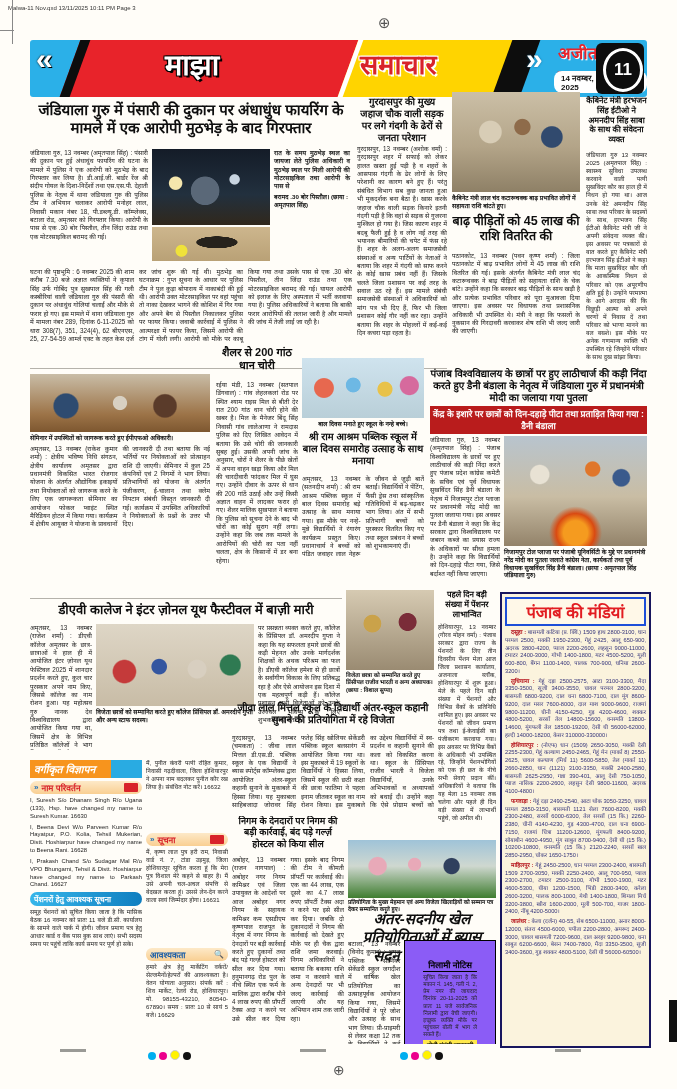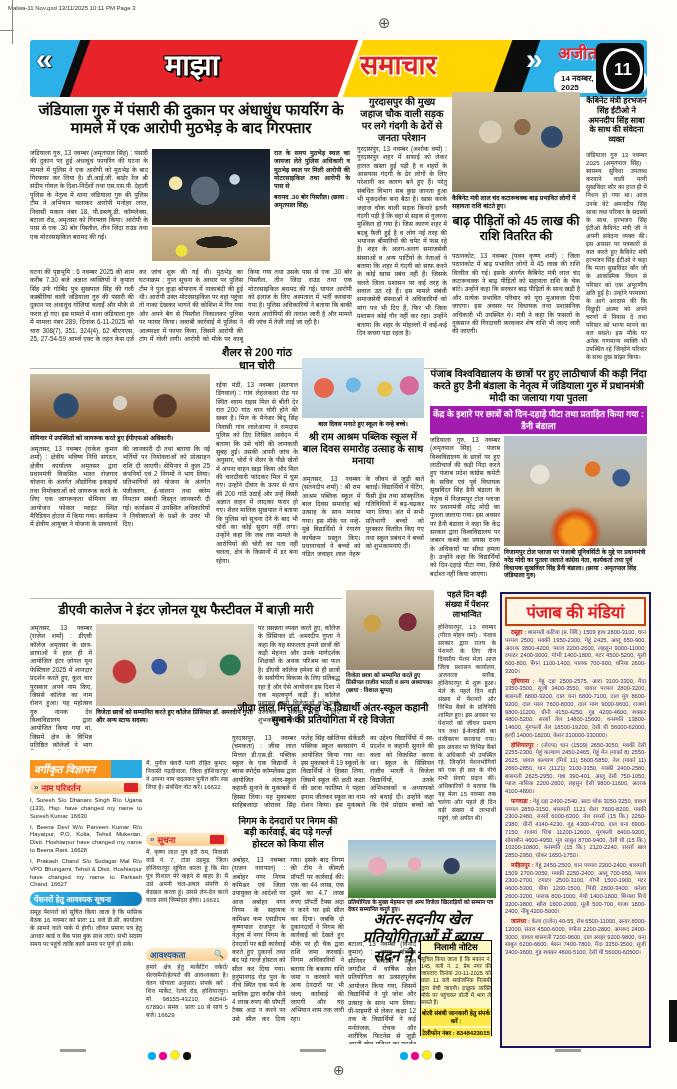--- a/index.html
+++ b/index.html
@@ -26,31 +26,31 @@
         border-radius:50%;color:#fff;font-weight:bold;font-size:17px;display:flex;align-items:center;justify-content:center;}
   
   .obar{background:linear-gradient(180deg,#fde9c8,#f9cf92);border-radius:8px;color:#d8232a;
         font-weight:bold;font-size:8.5px;padding:1px 4px;display:flex;align-items:center;gap:3px;margin:3px 0;}
   .obar .arr{color:#1d6fb8;font-size:8px;}
   .bluebar{background:linear-gradient(90deg,#37b6ea,#0f7ec0);border-radius:7px;color:#fff;
         font-weight:bold;font-size:7.8px;padding:2px 4px;margin:3px 0;}
   .stamp{width:14px;height:9px;background:#d8232a;border-radius:1px;margin-left:auto;}
   
   .mandi{border:2px solid #17155e;background:#fbf3dd;padding:3px;}
-  .mandi-title{border:2px solid #c2410c;background:#fff8e8;color:#e21c21;font-weight:bold;
+  .mandi-title{border:2px solid #1d4ed8;background:#fff8e8;color:#e21c21;font-weight:bold;
         font-size:16.5px;text-align:center;padding:1px 12px;margin-bottom:3px;}
   .mandi-text{font-size:5.7px;line-height:1.36;text-align:justify;color:#33337a;}
   .mandi-text b{color:#b5121b;}
   .mandi-text p{margin:0 0 2px 0;text-indent:6px;}
   
-  .nbox{border:1.5px solid #000;background:#fef9c3;padding:0;}
+  .nbox{border:1.5px solid #000;background:#8b5cf6;padding:18px;}
   .nbox .nt{font-weight:bold;font-size:8.5px;text-align:center;border-bottom:1px solid #000;padding-bottom:1px;margin-bottom:2px;}
   .nbox .nb{font-size:5.5px;line-height:1.3;text-align:justify;color:#222;}
   .hl{background:#ffe84a;font-weight:bold;font-size:6px;text-align:center;margin-top:2px;padding:1px 0;}
-  .strap{background:#a21caf;color:#fff;font-weight:bold;font-size:8.8px;text-align:center;padding:2px 1px;margin:2px 0;}
+  .strap{background:#b91c1c;color:#fff;font-weight:bold;font-size:8.8px;text-align:center;padding:2px 1px;margin:2px 0;}
   .marks span{display:inline-block;width:8px;height:8px;border-radius:50%;margin-right:3px;}
   .dash{position:absolute;height:3px;background:#9a9a96;}
 </style>
 </head>
 <body>
 
 <div class="page">
 
   <div class="blk" style="left:8px;top:5px;width:300px;font-size:6px;color:#333;">Malwa-11 Nov.qxd  13/11/2025  10:11 PM  Page 3</div>
   <div class="blk" style="left:378px;top:14px;font-size:15px;color:#555;">⊕</div>

